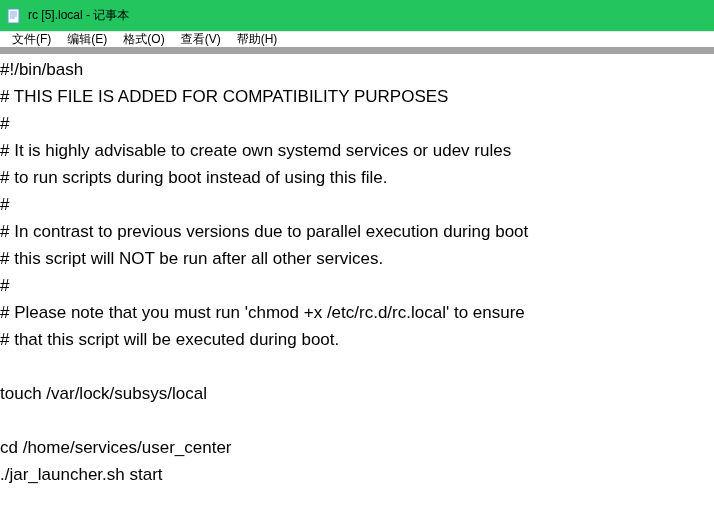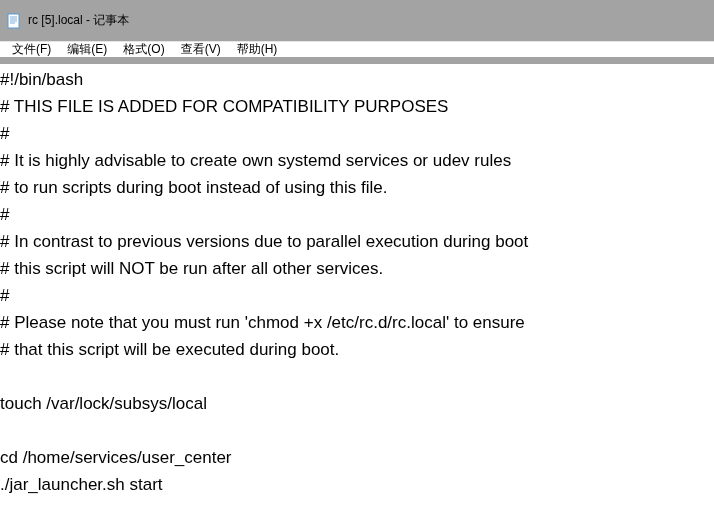--- a/index.html
+++ b/index.html
@@ -8,22 +8,22 @@
       box-sizing: border-box;
     }
     body {
       font-family: "Microsoft YaHei", "Segoe UI", Tahoma, sans-serif;
       background: #ffffff;
       width: 714px;
       height: 523px;
       overflow: hidden;
     }
     .titlebar {
-      background: #a3a3a3;
-      height: 42px;
+      background: #22c55e;
+      height: 32px;
       display: flex;
       align-items: center;
       padding: 0 6px;
       border-bottom: 1px solid #e5e5e5;
     }
     .titlebar-icon {
       width: 16px;
       height: 16px;
       margin-right: 6px;
       display: inline-flex;

